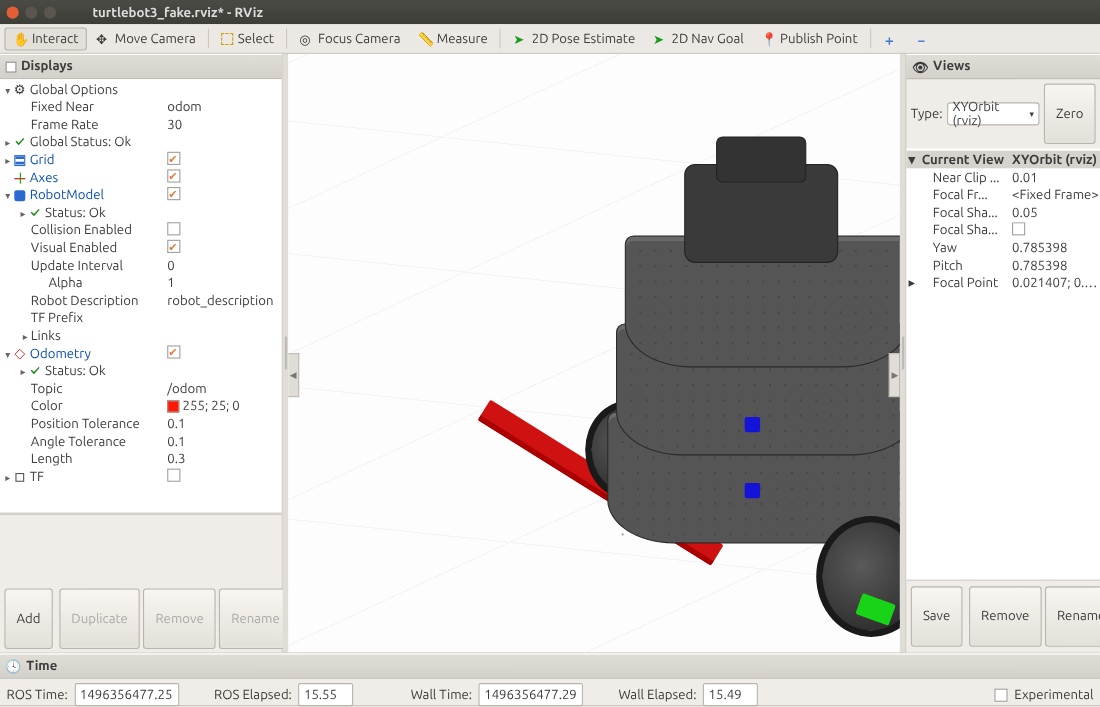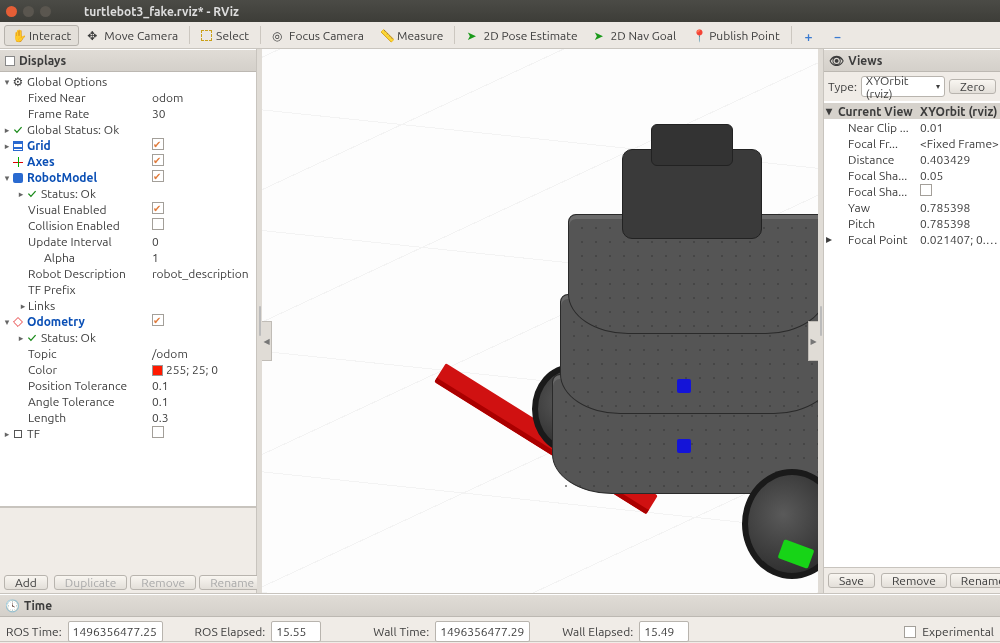--- a/index.html
+++ b/index.html
@@ -30,24 +30,24 @@
 
 .displays { width: 257px; border-right: 1px solid #c8c4be; }
 .tree { flex: 1; overflow: auto; background: #fff; border-bottom: 1px solid #c8c4be; padding: 2px 0; }
 .row { display: flex; align-items: center; height: 16px; line-height: 16px; white-space: nowrap; }
 .row .tog { width: 10px; text-align: center; color: #666; font-size: 9px; cursor: pointer; flex-shrink:0;}
 .row .ic { width: 12px; height: 12px; margin-right: 3px; flex-shrink:0; display:inline-flex; align-items:center; justify-content:center;}
 .row .lbl { flex: 0 0 auto; }
 .row .val { margin-left: auto; padding-left: 6px; color: #3c3c3c; width: 110px; text-align:left;}
 .chk { width: 12px; height: 12px; border: 1px solid #a39f99; background: #fff; display: inline-block; position:relative;}
 .chk.on::after { content: "✔"; color: #e07b3c; font-size: 10px; position: absolute; top: -2px; left: 0; }
-.blue { color: #0a4fb5; font-weight: bold; }
+.blue { color: #0a4fb5; font-weight: normal; }
 .dispbtns { display: flex; padding: 5px 4px 3px; gap: 3px; background:#f0ece7;}
 .desc-area{height:63px;border-top:1px solid #c8c4be;background:#f0ece7;}
-.abtn { padding: 0 10px; border: 1px solid #b8b4ae; border-radius: 3px; background: linear-gradient(#f9f6f1,#e3dfd9); cursor: pointer; }
+.abtn { padding: 20px 10px; border: 1px solid #b8b4ae; border-radius: 3px; background: linear-gradient(#f9f6f1,#e3dfd9); cursor: pointer; }
 .abtn.dis { color: #aaa; cursor: default; }
 .flex1{flex:1;}
 
 
 .viewport { flex: 1; background: #fdfdfd; position: relative; overflow:hidden;}
 .grid-bg{position:absolute;inset:0;background:
   repeating-linear-gradient(6deg,#eee 0,#eee 1px,transparent 1px,transparent 120px),
   repeating-linear-gradient(-25deg,#eee 0,#eee 1px,transparent 1px,transparent 120px);
   opacity:0.6;
 }
@@ -209,26 +209,26 @@
           </span>
           <span class="lbl blue">RobotModel</span>
           <span class="val"><span class="chk on"></span></span>
         </div>
       <div class="row" style="padding-left:16px">
           <span class="tog">▸</span>
           <span class="ic check-ic"></span>
           <span class="lbl">Status: Ok</span>
         </div>
       <div class="row" style="padding-left:28px">
+          <span class="lbl">Collision Enabled</span>
+          <span class="val"><span class="chk"></span></span>
+        </div>
+      <div class="row" style="padding-left:28px">
           <span class="lbl">Visual Enabled</span>
           <span class="val"><span class="chk on"></span></span>
-        </div>
-      <div class="row" style="padding-left:28px">
-          <span class="lbl">Collision Enabled</span>
-          <span class="val"><span class="chk"></span></span>
         </div>
       <div class="row" style="padding-left:28px">
           <span class="lbl">Update Interval</span>
           <span class="val">0</span>
         </div>
       <div class="row" style="padding-left:44px">
           <span class="lbl">Alpha</span>
           <span class="val">1</span>
         </div>
       <div class="row" style="padding-left:28px">
@@ -346,25 +346,20 @@
         </div>
       <div class="vrow">
           <span style="width:20px"></span>
           <span class="k" style="flex-basis:76px">Near Clip ...</span>
           <span class="v">0.01</span>
         </div>
       <div class="vrow">
           <span style="width:20px"></span>
           <span class="k" style="flex-basis:76px">Focal Fr...</span>
           <span class="v">&lt;Fixed Frame&gt;</span>
-        </div>
-      <div class="vrow">
-          <span style="width:20px"></span>
-          <span class="k" style="flex-basis:76px">Distance</span>
-          <span class="v">0.403429</span>
         </div>
       <div class="vrow">
           <span style="width:20px"></span>
           <span class="k" style="flex-basis:76px">Focal Sha...</span>
           <span class="v">0.05</span>
         </div>
       <div class="vrow">
           <span style="width:20px"></span>
           <span class="k" style="flex-basis:76px">Focal Sha...</span>
           <span class="v"><span class="chk"></span></span>

